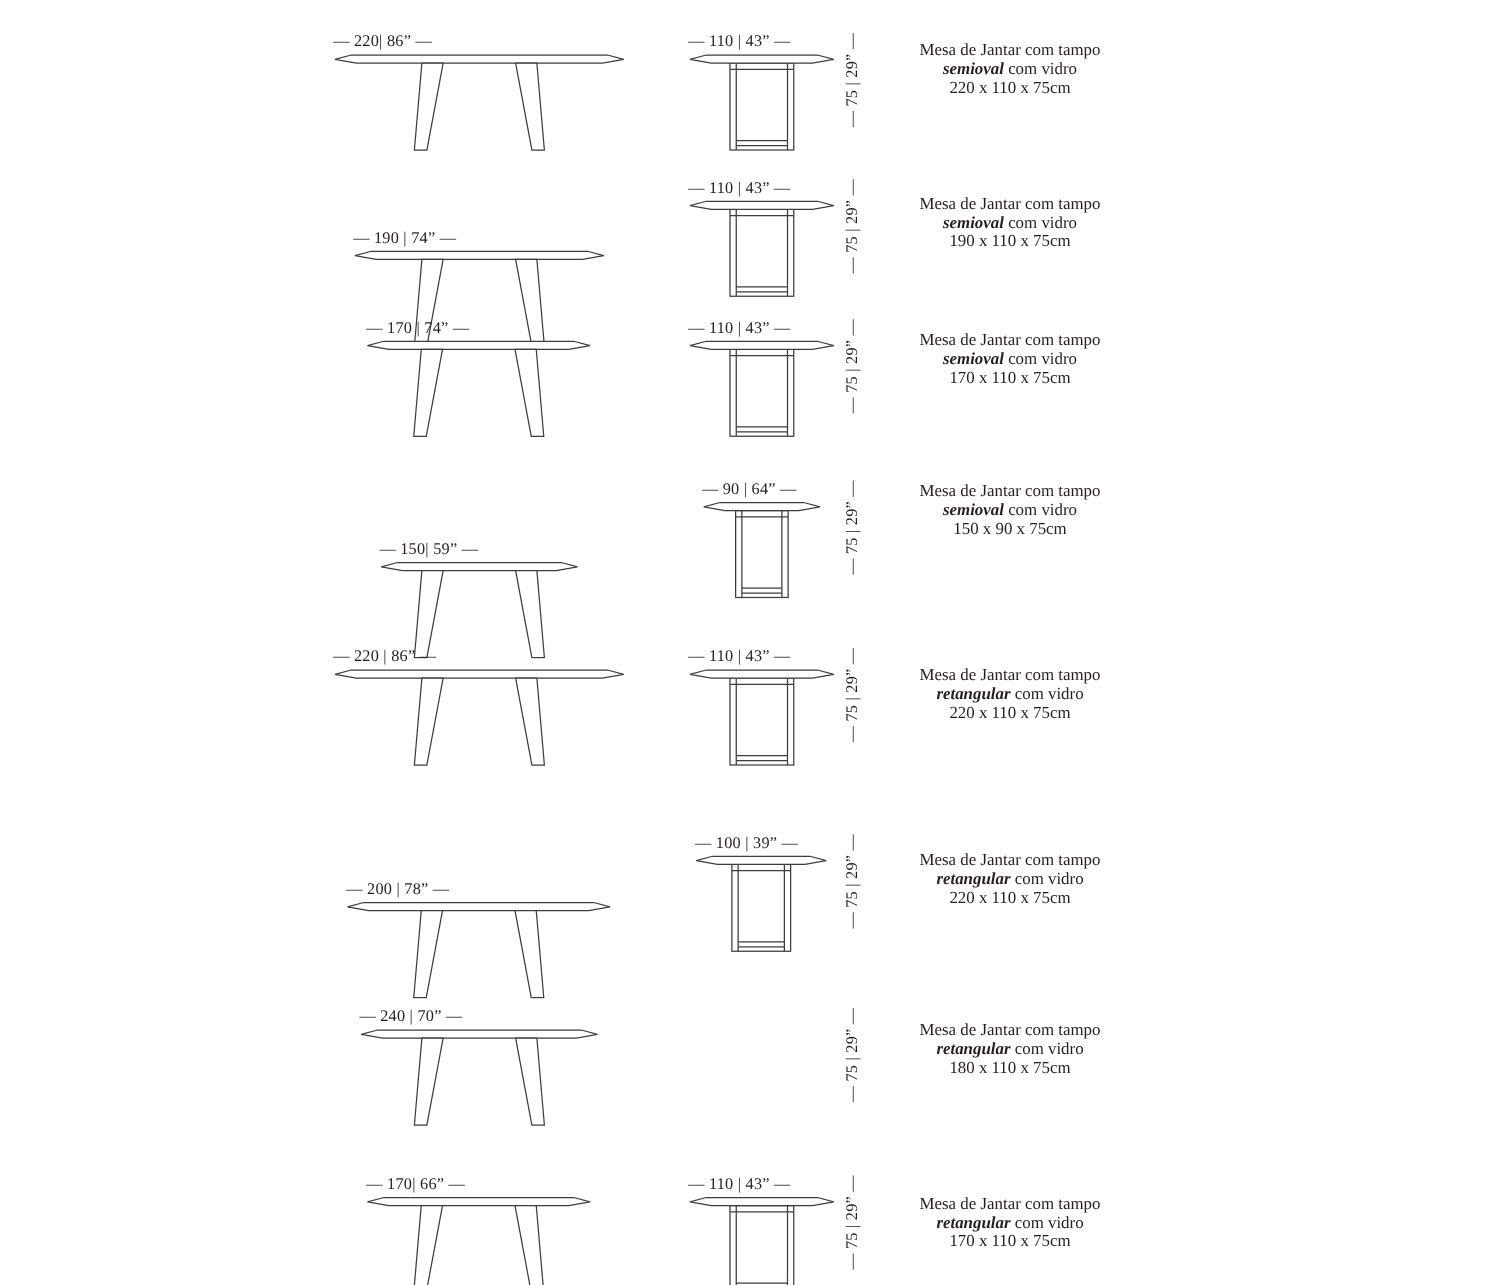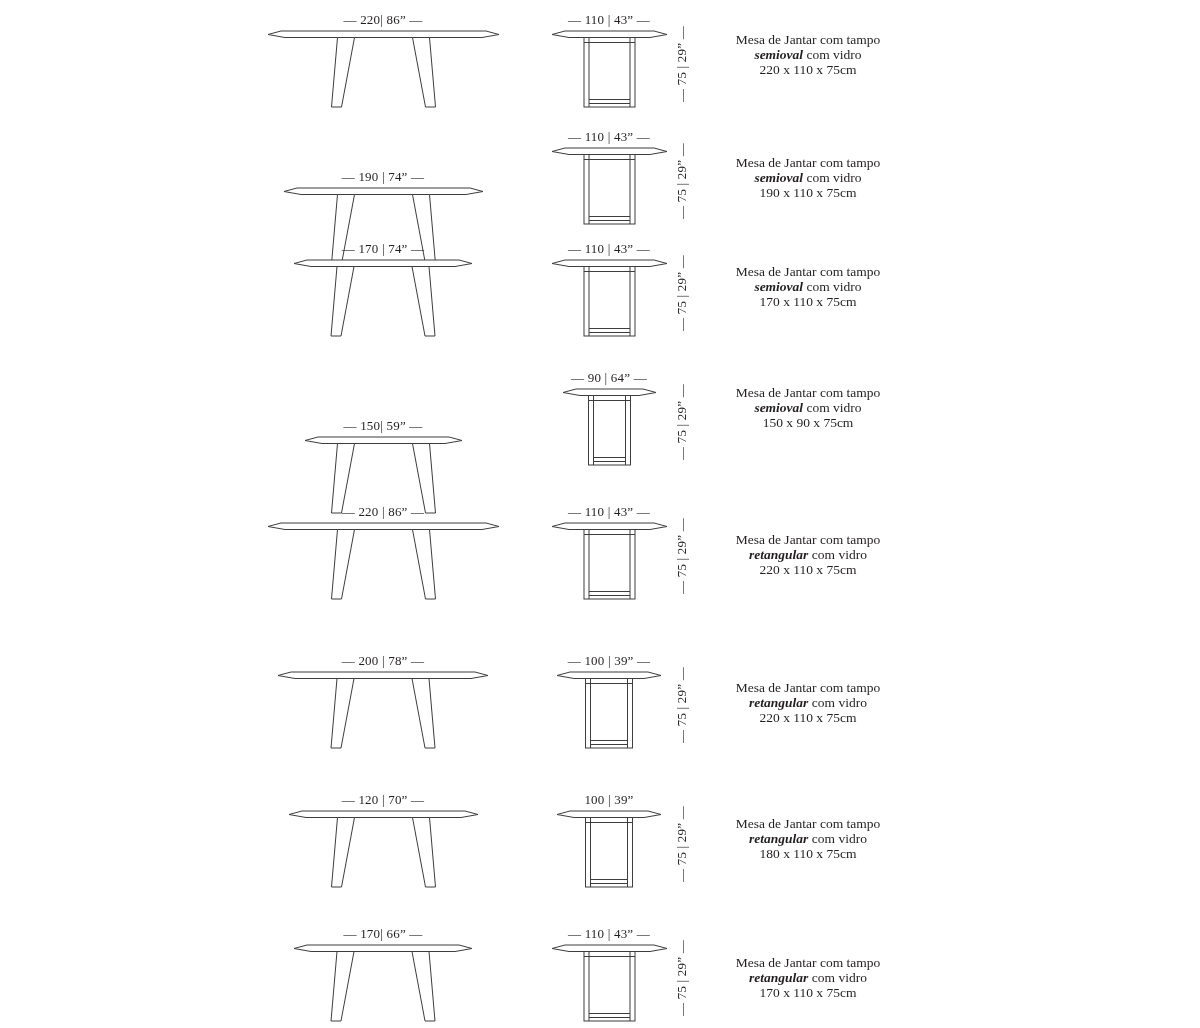--- a/index.html
+++ b/index.html
@@ -2,21 +2,21 @@
 <html><head>
 <meta charset="utf-8">
 <style>
   html,body{margin:0;padding:0;}
   body{
     width:1200px;height:1028px;position:relative;background:#ffffff;
     font-family:"Liberation Serif","DejaVu Serif",serif;
     color:#231f20;overflow:hidden;
   }
   .row{position:absolute;left:0;width:1200px;height:100px;}
-  .view{position:absolute;top:4px;text-align:center;}
+  .view{position:absolute;top:17px;text-align:left;}
   .dim-label{
     height:16px;line-height:16px;font-size:13px;white-space:nowrap;
     letter-spacing:0.2px;
   }
   .view svg{display:block;margin:2px auto 0 auto;}
   .hdim{
     position:absolute;left:650px;top:17px;width:64px;height:78px;
     display:flex;align-items:center;justify-content:center;
   }
   .hdim span{
@@ -180,21 +180,21 @@
       <span>— 75 | 29” —</span>
     </div>
   <div class="desc" style="top:32px">
     <div>Mesa de Jantar com tampo</div>
     <div><span class="shape">retangular</span><span> com vidro</span></div>
     <div>220 x 110 x 75cm</div>
   </div>
 </div>
 
 <div class="row" style="top:649px">
-  <div class="view front" style="left: 277px; width: 212px;">
+  <div class="view front" style="left: 277px; width: 212px; margin-top: 37px;">
     <div class="dim-label">— 200 | 78” —</div>
     <svg class="front-svg" width="212" height="78" viewBox="0 0 212 78">
         <path d="M1 4.5 L14 1 L198 1 L211 4.5 L194 7.5 L18 7.5 Z" fill="#ffffff" stroke="#3d3d3d" stroke-width="1"></path>
         <polygon points="60,7.5 77,7.5 64,77 54,77" fill="#ffffff" stroke="#3d3d3d" stroke-width="1"></polygon>
         <polygon points="135,7.5 152,7.5 158,77 148,77" fill="#ffffff" stroke="#3d3d3d" stroke-width="1"></polygon>
       </svg>
   </div>
   <div class="view side" style="left: 556px; width: 106px;">
     <div class="dim-label">— 100 | 39” —</div>
     <svg class="side-svg" width="106" height="78" viewBox="0 0 106 78">
@@ -212,37 +212,25 @@
     </div>
   <div class="desc" style="top:31px">
     <div>Mesa de Jantar com tampo</div>
     <div><span class="shape">retangular</span><span> com vidro</span></div>
     <div>220 x 110 x 75cm</div>
   </div>
 </div>
 
 <div class="row" style="top:788px">
   <div class="view front" style="left: 287.5px; width: 191px;">
-    <div class="dim-label">— 120 | 70” —</div>
+    <div class="dim-label">— 240 | 70” —</div>
     <svg class="front-svg" width="191" height="78" viewBox="0 0 191 78">
         <path d="M1 4.5 L14 1 L177 1 L190 4.5 L173 7.5 L18 7.5 Z" fill="#ffffff" stroke="#3d3d3d" stroke-width="1"></path>
         <polygon points="49.5,7.5 66.5,7.5 53.5,77 43.5,77" fill="#ffffff" stroke="#3d3d3d" stroke-width="1"></polygon>
         <polygon points="124.5,7.5 141.5,7.5 147.5,77 137.5,77" fill="#ffffff" stroke="#3d3d3d" stroke-width="1"></polygon>
-      </svg>
-  </div>
-  <div class="view side" style="left: 556px; width: 106px;">
-    <div class="dim-label">100 | 39”</div>
-    <svg class="side-svg" width="106" height="78" viewBox="0 0 106 78">
-        <rect x="29.5" y="7.5" width="47" height="69.5" stroke="#3d3d3d" stroke-width="1" fill="none"></rect>
-        <line x1="34.5" y1="7.5" x2="34.5" y2="77" stroke="#3d3d3d" stroke-width="1" fill="none"></line>
-        <line x1="71.5" y1="7.5" x2="71.5" y2="77" stroke="#3d3d3d" stroke-width="1" fill="none"></line>
-        <line x1="29.5" y1="12.5" x2="76.5" y2="12.5" stroke="#3d3d3d" stroke-width="1" fill="none"></line>
-        <line x1="34.5" y1="69.5" x2="71.5" y2="69.5" stroke="#3d3d3d" stroke-width="1" fill="none"></line>
-        <line x1="34.5" y1="73.5" x2="71.5" y2="73.5" stroke="#3d3d3d" stroke-width="1" fill="none"></line>
-        <path d="M1 4.5 L14 1 L92 1 L105 4.5 L88 7.5 L18 7.5 Z" fill="#ffffff" stroke="#3d3d3d" stroke-width="1"></path>
       </svg>
   </div>
   <div class="hdim">
       <span>— 75 | 29” —</span>
     </div>
   <div class="desc" style="top:28px">
     <div>Mesa de Jantar com tampo</div>
     <div><span class="shape">retangular</span><span> com vidro</span></div>
     <div>180 x 110 x 75cm</div>
   </div>

